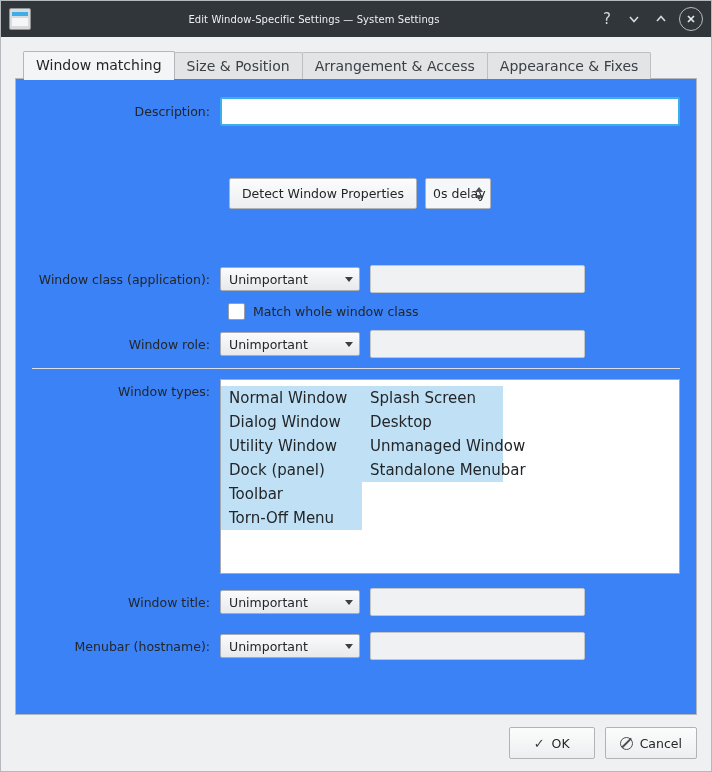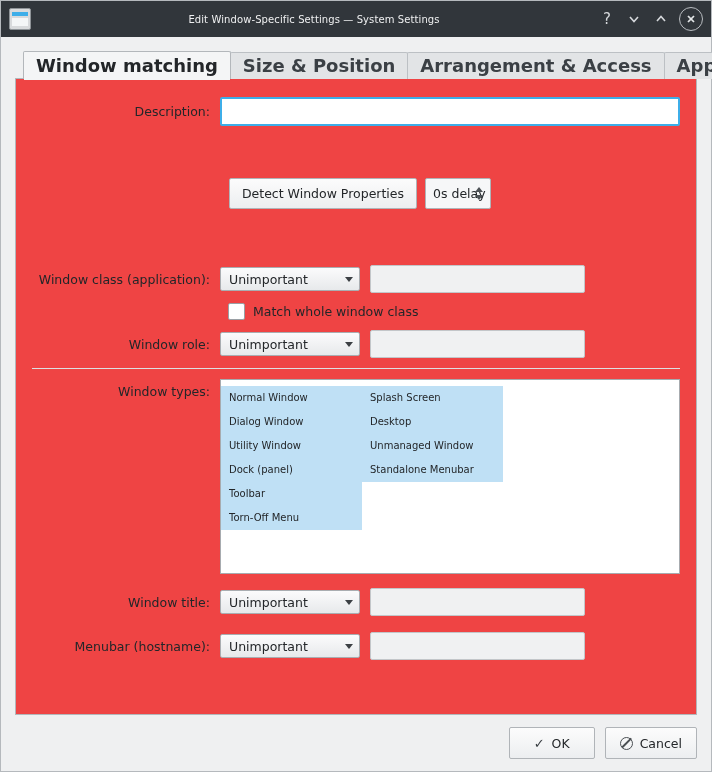--- a/index.html
+++ b/index.html
@@ -91,41 +91,40 @@
   .tab {
     height: 27px;
     line-height: 26px;
     padding: 0 12px;
     border: 1px solid #bcc0c4;
     border-bottom: none;
     background: #e2e4e6;
     color: #3b4045;
     border-radius: 2px 2px 0 0;
     margin-right: -1px;
-    font-size: 18px;
+    font-size: 14px;
     white-space: nowrap;
-    font-weight: bold;
   }
   .tab.active {
     background: #f4f5f6;
     border-color: #b3b7bb;
     color: #232629;
     height: 28px;
     line-height: 27px;
     position: relative;
   }
   .tab.active::after {
     content: "";
     position: absolute; left: 0; right: 0; bottom: -1px; height: 2px;
     background: #f4f5f6;
   }
   #tabpage {
     flex: 1 1 auto;
     border: 1px solid #b3b7bb;
-    background: #ef4444;
+    background: #3b82f6;
     margin-top: -1px;
     padding: 18px 16px 10px 16px;
     min-height: 0;
     position: relative;
   }
   
   .row {
     display: flex;
     align-items: center;
     margin-bottom: 10px;
@@ -256,21 +255,21 @@
   }
   .types-col {
     width: 141px;
     flex: 0 0 141px;
     padding-top: 2px;
   }
   .type-item {
     height: 24px;
     line-height: 24px;
     padding-left: 8px;
-    font-size: 10px;
+    font-size: 15px;
     color: #232629;
     white-space: nowrap;
   }
   .type-item.sel { background: #bfe0f5; }
   
   #footer {
     flex: 0 0 auto;
     height: 56px;
     display: flex;
     align-items: center;

